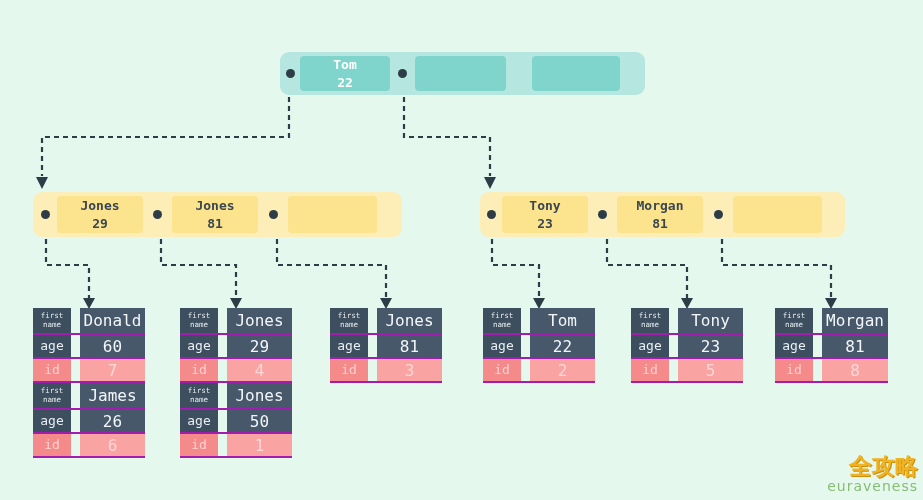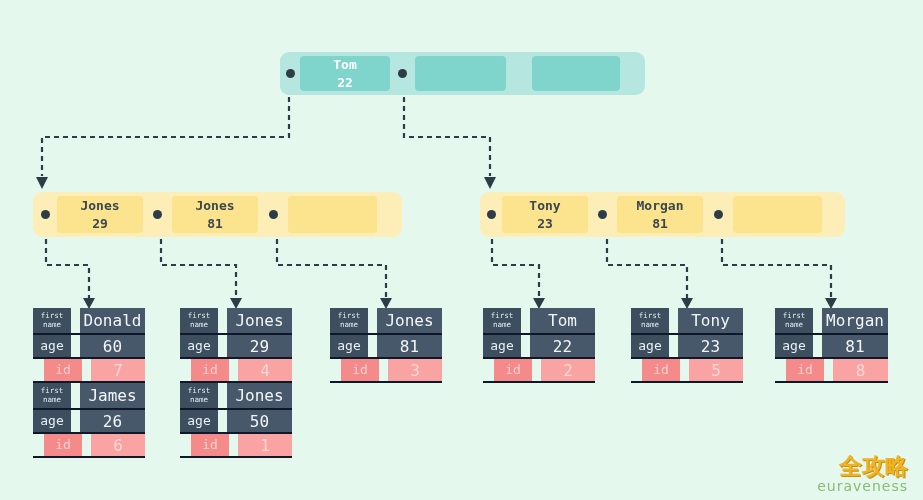--- a/index.html
+++ b/index.html
@@ -19,35 +19,35 @@
   .cell{
     margin:4px 0;border-radius:4px;display:flex;flex-direction:column;
     align-items:center;justify-content:center;font-size:13px;line-height:1.35;
     font-weight:bold;
   }
   .teal .cell{background:#7fd5cb;color:#ffffff;}
   .yellow .cell{background:#fce38e;color:#3a4750;}
 
   
   .leaf{position:absolute;width:112px;}
-  .rrow{display:flex;height:22px;border-bottom:2px solid #0f172a;gap:7px;}
+  .rrow{display:flex;height:22px;border-bottom:2px solid #a21caf;gap:7px;}
   .rrow.fn{height:25px;}
   .lbl{
     width:38px;background:#3d4f5f;color:#e9eef2;display:flex;flex-direction:column;
     align-items:center;justify-content:center;font-size:9px;line-height:1.15;
     border-right:2px solid #e5f8ed;flex-shrink:0;
   }
   .lbl span{font-size:7.5px;}
   .lbl.one{font-size:13px;}
   .val{flex:1;background:#46586a;color:#f3f6f8;display:flex;align-items:center;justify-content:center;font-size:16px;}
-  .rrow.id .lbl{background:#f58a8a;color:#ffd0d0;margin-left:11px;}
+  .rrow.id .lbl{background:#f58a8a;color:#ffd0d0;}
   .rrow.id .val{background:#f9a3a3;color:#fdd6d6;}
 
   
-  .wm{position:absolute;right:15px;bottom:6px;text-align:right;font-family:"DejaVu Sans","Liberation Sans",sans-serif;}
+  .wm{position:absolute;right:5px;bottom:6px;text-align:right;font-family:"DejaVu Sans","Liberation Sans",sans-serif;}
   .wm-title{font-size:23px;font-weight:bold;color:#f0b324;text-shadow:1px 1px 0 #c98f0e;line-height:1;}
   .wm-sub{font-size:14px;color:#86bd74;letter-spacing:1px;margin-top:0px;}
 </style>
 </head>
 <body>
 
 <div class="canvas">
 
   <svg class="connectors" width="923" height="500">
     <g stroke="#2d3c46" stroke-width="2.2" fill="none" stroke-dasharray="5,4">

